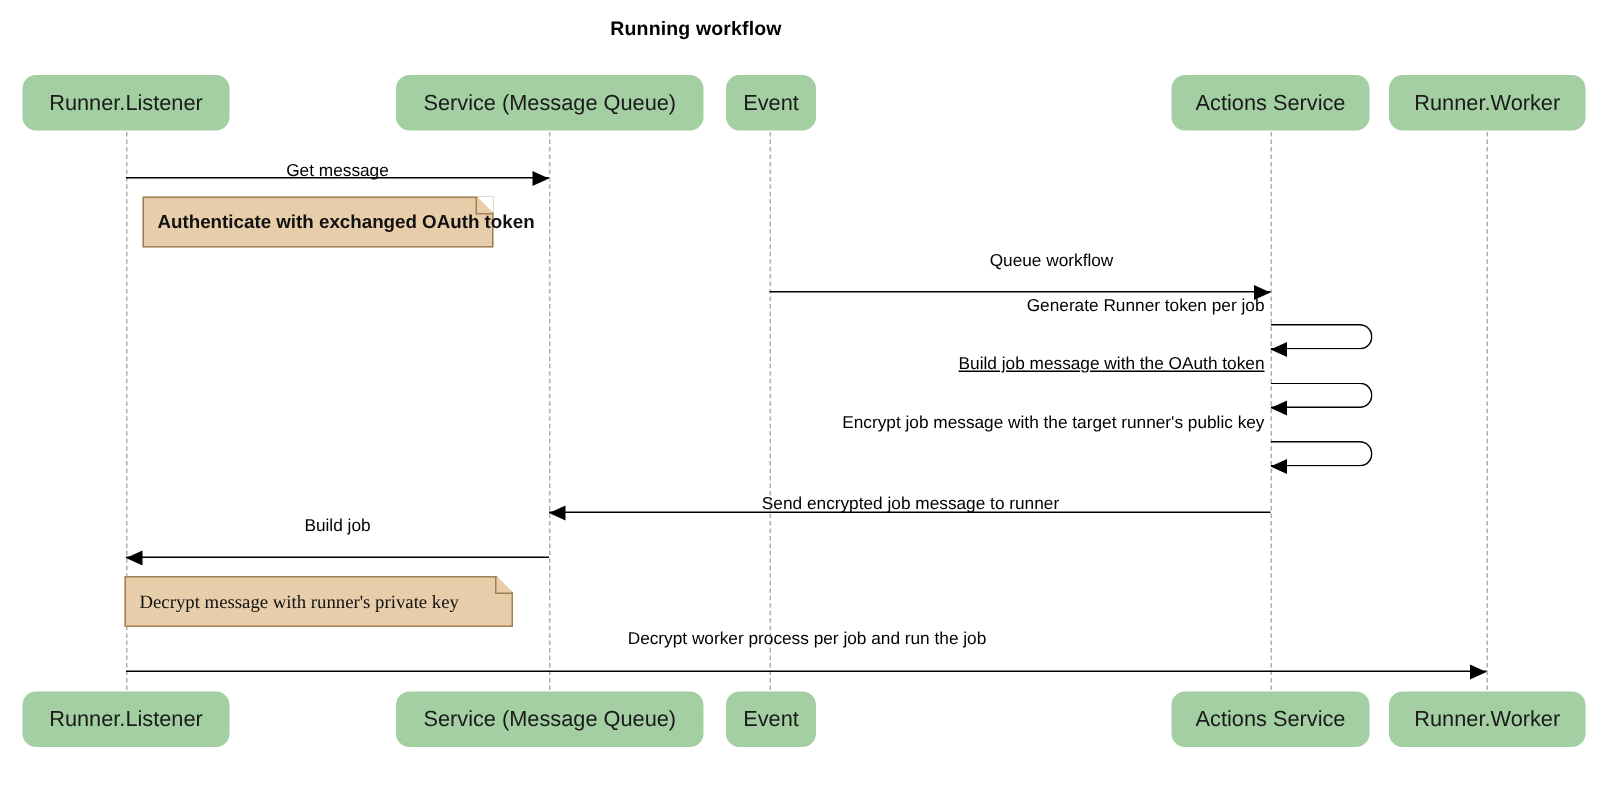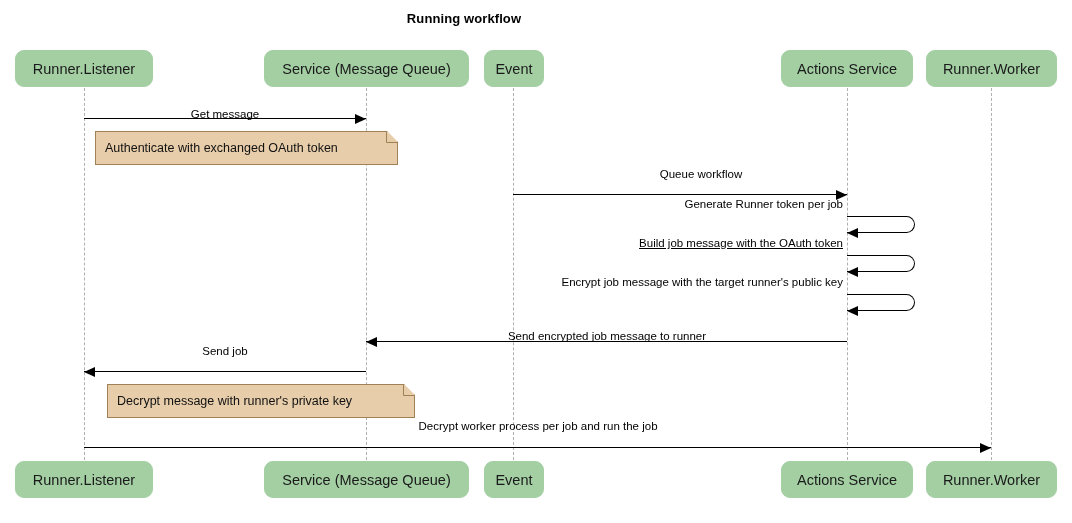--- a/index.html
+++ b/index.html
@@ -152,37 +152,37 @@
         <div class="msg-label" style="top: 288px; left: 843px; transform: translate(-100%, -100%); padding-left: 46px;">Encrypt job message with the target runner's public key</div>
       </div>
       <div style="position: absolute; left: 0px; top: 0px; width: 100%; height: 0px;">
         <div class="msg-line" style="left: 366px; top: 341px; width: 481px;"></div>
         <div class="arrow-head left" style="left: 366px; top: 337px;"></div>
         <div class="msg-label" style="top: 326px; left: 607px; transform: translate(-50%, -100%); margin-top: 16px;">Send encrypted job message to runner</div>
       </div>
       <div style="position: absolute; left: 0px; top: 0px; width: 100%; height: 0px;">
         <div class="msg-line" style="left: 84px; top: 371px; width: 282px;"></div>
         <div class="arrow-head left" style="left: 84px; top: 367px;"></div>
-        <div class="msg-label" style="top: 357px; left: 225px; transform: translate(-50%, -100%);">Send job</div>
+        <div class="msg-label" style="top: 357px; left: 225px; transform: translate(-50%, -100%);">Build job</div>
       </div>
       <div style="position: absolute; left: 0px; top: 0px; width: 100%; height: 0px;">
         <div class="msg-line" style="left: 84px; top: 447px; width: 907px;"></div>
         <div class="arrow-head right" style="left: 980px; top: 443px;"></div>
         <div class="msg-label" style="top: 432px; left: 538px; transform: translate(-50%, -100%);">Decrypt worker process per job and run the job</div>
       </div>
     </div>
   <div id="notes-layer">
-      <div class="note" style="left: 95px; top: 131px; width: 303px;">
+      <div class="note" style="left: 95px; top: 131px; width: 234px; font-weight: bold;">
         <span>Authenticate with exchanged OAuth token</span>
         <div class="note-fold"></div>
         <svg class="note-fold-line" viewBox="0 0 16 16">
           <path d="M 4.5 0.5 L 4.5 11.5 L 15.5 11.5" fill="none" stroke="#a08055" stroke-width="1"></path>
         </svg>
       </div>
-      <div class="note" style="left: 107px; top: 384px; width: 308px;">
+      <div class="note" style="left: 83px; top: 384px; width: 259px; font-family: Liberation Serif, serif;">
         <span>Decrypt message with runner's private key</span>
         <div class="note-fold"></div>
         <svg class="note-fold-line" viewBox="0 0 16 16">
           <path d="M 4.5 0.5 L 4.5 11.5 L 15.5 11.5" fill="none" stroke="#a08055" stroke-width="1"></path>
         </svg>
       </div>
     </div>
   <div id="actors-top-layer">
       <div class="actor-box" style="left: 15px; width: 138px; top: 50px;">
         <span>Runner.Listener</span>

